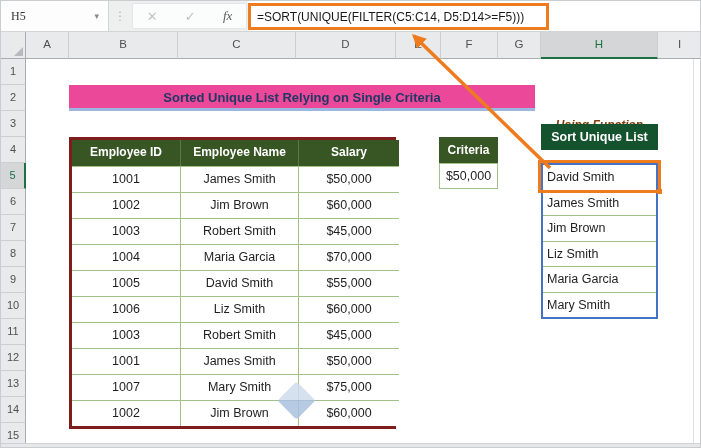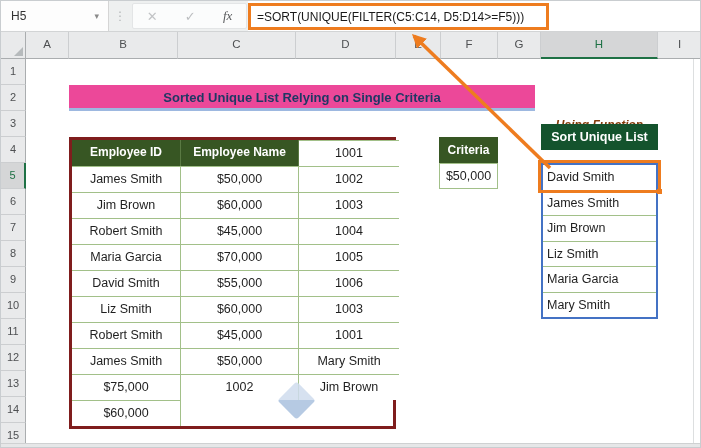--- a/index.html
+++ b/index.html
@@ -5,21 +5,21 @@
   * { margin:0; padding:0; box-sizing:border-box; }
   html,body { background:#fff; }
   body { font-family:"Liberation Sans", sans-serif; }
   .screen { position:relative; width:701px; height:448px; background:#fff;
             border:1px solid #c9cdd0; overflow:hidden; }
 
   
   .topbar { position:absolute; left:0; top:0; width:100%; height:31px;
             background:#eef0f0; border-bottom:1px solid #d2d4d5; }
   .namebox { position:absolute; left:0; top:0; width:108px; height:30px; background:#fdfdfd;
-             border-right:1px solid #d5d5d5; display:flex; align-items:center; cursor:pointer; }
+             border-right:1px solid #d5d5d5; display:flex; align-items:center; cursor:pointer;font-family:Liberation Serif, serif; }
   .namebox .val { padding-left:10px; font-size:12px; color:#333; flex:1; }
   .namebox .caret { color:#8a8a8a; font-size:9px; padding-right:9px; }
   .dots { position:absolute; left:112px; top:0; width:14px; height:30px; display:flex;
           align-items:center; justify-content:center; color:#b3b6b8; font-size:12px; letter-spacing:0; }
   .fbtns { position:absolute; left:131px; top:2px; width:115px; height:26px; background:#fbfcfc;
            border:1px solid #e3e5e6; border-radius:2px; display:flex; align-items:center;
            justify-content:space-around; }
   .fbtns .x { color:#c2c4c6; font-size:13px; cursor:pointer; }
   .fbtns .chk { color:#bcbec0; font-size:13px; cursor:pointer; }
   .fbtns .fx { color:#5a5c5e; font-size:13px; font-style:italic;
@@ -151,20 +151,21 @@
   <div class="rh" style="top:396px">14</div>
   <div class="rh" style="top:422px">15</div>
 
   <div class="edge-line"></div>
 
   <div class="title-cell">Sorted Unique List Relying on Single Criteria</div>
 
   <div class="emp-table">
     <div class="th">Employee ID</div>
     <div class="th">Employee Name</div>
+    <div class="th">Salary</div>
 
     <div class="td">1001</div>
     <div class="td">James Smith</div>
     <div class="td">$50,000</div>
 
     <div class="td">1002</div>
     <div class="td">Jim Brown</div>
     <div class="td">$60,000</div>
 
     <div class="td">1003</div>
@@ -184,20 +185,21 @@
     <div class="td">$60,000</div>
 
     <div class="td">1003</div>
     <div class="td">Robert Smith</div>
     <div class="td">$45,000</div>
 
     <div class="td">1001</div>
     <div class="td">James Smith</div>
     <div class="td">$50,000</div>
 
+    <div class="td">1007</div>
     <div class="td">Mary Smith</div>
     <div class="td">$75,000</div>
 
     <div class="td">1002</div>
     <div class="td">Jim Brown</div>
     <div class="td">$60,000</div>
   </div>
 
   <div class="crit-h">Criteria</div>
   <div class="crit-v">$50,000</div>

